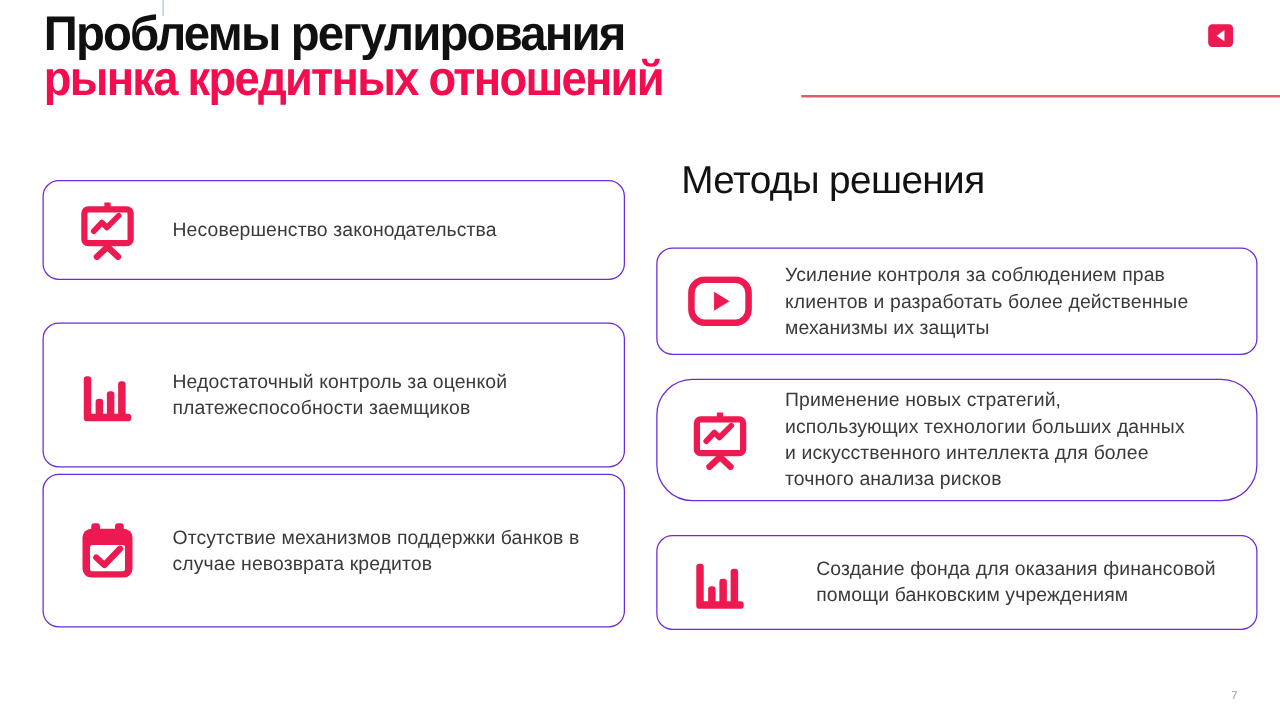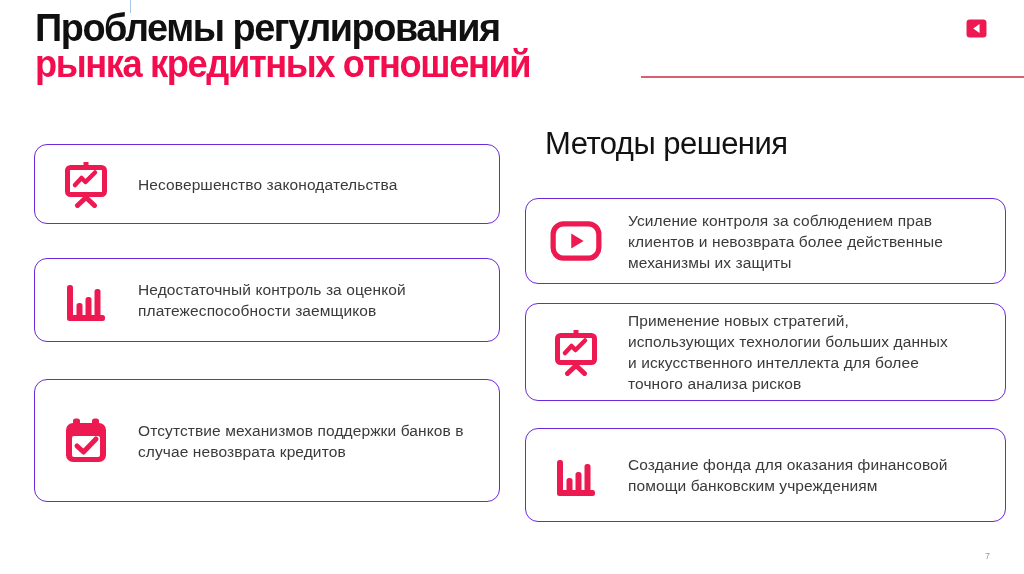--- a/index.html
+++ b/index.html
@@ -72,21 +72,21 @@
         <rect x="5.5" y="7.5" width="37" height="27" rx="3" fill="none" stroke="#ed1a52" stroke-width="5"></rect>
         <polyline points="13,25 19.5,18 23.5,22 33,12.5" fill="none" stroke="#ed1a52" stroke-width="4.5" stroke-linecap="round" stroke-linejoin="round"></polyline>
         <rect x="21.5" y="34" width="5" height="6" fill="#ed1a52"></rect>
         <line x1="24" y1="37.5" x2="15.5" y2="45.5" stroke="#ed1a52" stroke-width="5" stroke-linecap="round"></line>
         <line x1="24" y1="37.5" x2="32.5" y2="45.5" stroke="#ed1a52" stroke-width="5" stroke-linecap="round"></line>
       </svg>
     </span>
     <p class="card-text">Несовершенство законодательства</p>
   </div>
 
-  <div class="card left" style="top:258px;height:84px;">
+  <div class="card left" style="top:258px;height:116px;">
     <span class="icon">
       <svg viewBox="0 0 48 48" width="48" height="48">
         <rect x="5" y="39" width="38" height="6" rx="2.5" fill="#ed1a52"></rect>
         <rect x="5" y="9" width="6" height="33" rx="2.5" fill="#ed1a52"></rect>
         <rect x="14.5" y="27" width="6" height="15" rx="2.5" fill="#ed1a52"></rect>
         <rect x="23.5" y="21" width="6" height="21" rx="2.5" fill="#ed1a52"></rect>
         <rect x="32.5" y="13" width="6" height="29" rx="2.5" fill="#ed1a52"></rect>
       </svg>
     </span>
     <p class="card-text">Недостаточный контроль за оценкой
@@ -110,42 +110,42 @@
   <h3 class="solutions-heading">Методы решения</h3>
 
   <div class="card right" style="top:198px;height:86px;">
     <span class="icon">
       <svg viewBox="0 0 54 42" width="52" height="40">
         <rect x="3" y="3" width="48" height="36" rx="11" fill="none" stroke="#ed1a52" stroke-width="5.5"></rect>
         <path d="M22 13 L35 21 L22 29 Z" fill="#ed1a52"></path>
       </svg>
     </span>
     <p class="card-text">Усиление контроля за соблюдением прав
-клиентов и невозврата более действенные
+клиентов и разработать более действенные
 механизмы их защиты</p>
   </div>
 
-  <div class="card right" style="top:303px;height:98px;">
+  <div class="card right" style="top:303px;height:98px;border-radius:29px;">
     <span class="icon">
       <svg viewBox="0 0 48 48" width="48" height="48">
         <rect x="21.5" y="2" width="5" height="7" fill="#ed1a52"></rect>
         <rect x="5.5" y="7.5" width="37" height="27" rx="3" fill="none" stroke="#ed1a52" stroke-width="5"></rect>
         <polyline points="13,25 19.5,18 23.5,22 33,12.5" fill="none" stroke="#ed1a52" stroke-width="4.5" stroke-linecap="round" stroke-linejoin="round"></polyline>
         <rect x="21.5" y="34" width="5" height="6" fill="#ed1a52"></rect>
         <line x1="24" y1="37.5" x2="15.5" y2="45.5" stroke="#ed1a52" stroke-width="5" stroke-linecap="round"></line>
         <line x1="24" y1="37.5" x2="32.5" y2="45.5" stroke="#ed1a52" stroke-width="5" stroke-linecap="round"></line>
       </svg>
     </span>
     <p class="card-text">Применение новых стратегий,
 использующих технологии больших данных
 и искусственного интеллекта для более
 точного анализа рисков</p>
   </div>
 
-  <div class="card right" style="top:428px;height:94px;">
+  <div class="card right" style="top:428px;height:76px;gap:25px;">
     <span class="icon">
       <svg viewBox="0 0 48 48" width="48" height="48">
         <rect x="5" y="39" width="38" height="6" rx="2.5" fill="#ed1a52"></rect>
         <rect x="5" y="9" width="6" height="33" rx="2.5" fill="#ed1a52"></rect>
         <rect x="14.5" y="27" width="6" height="15" rx="2.5" fill="#ed1a52"></rect>
         <rect x="23.5" y="21" width="6" height="21" rx="2.5" fill="#ed1a52"></rect>
         <rect x="32.5" y="13" width="6" height="29" rx="2.5" fill="#ed1a52"></rect>
       </svg>
     </span>
     <p class="card-text">Создание фонда для оказания финансовой

